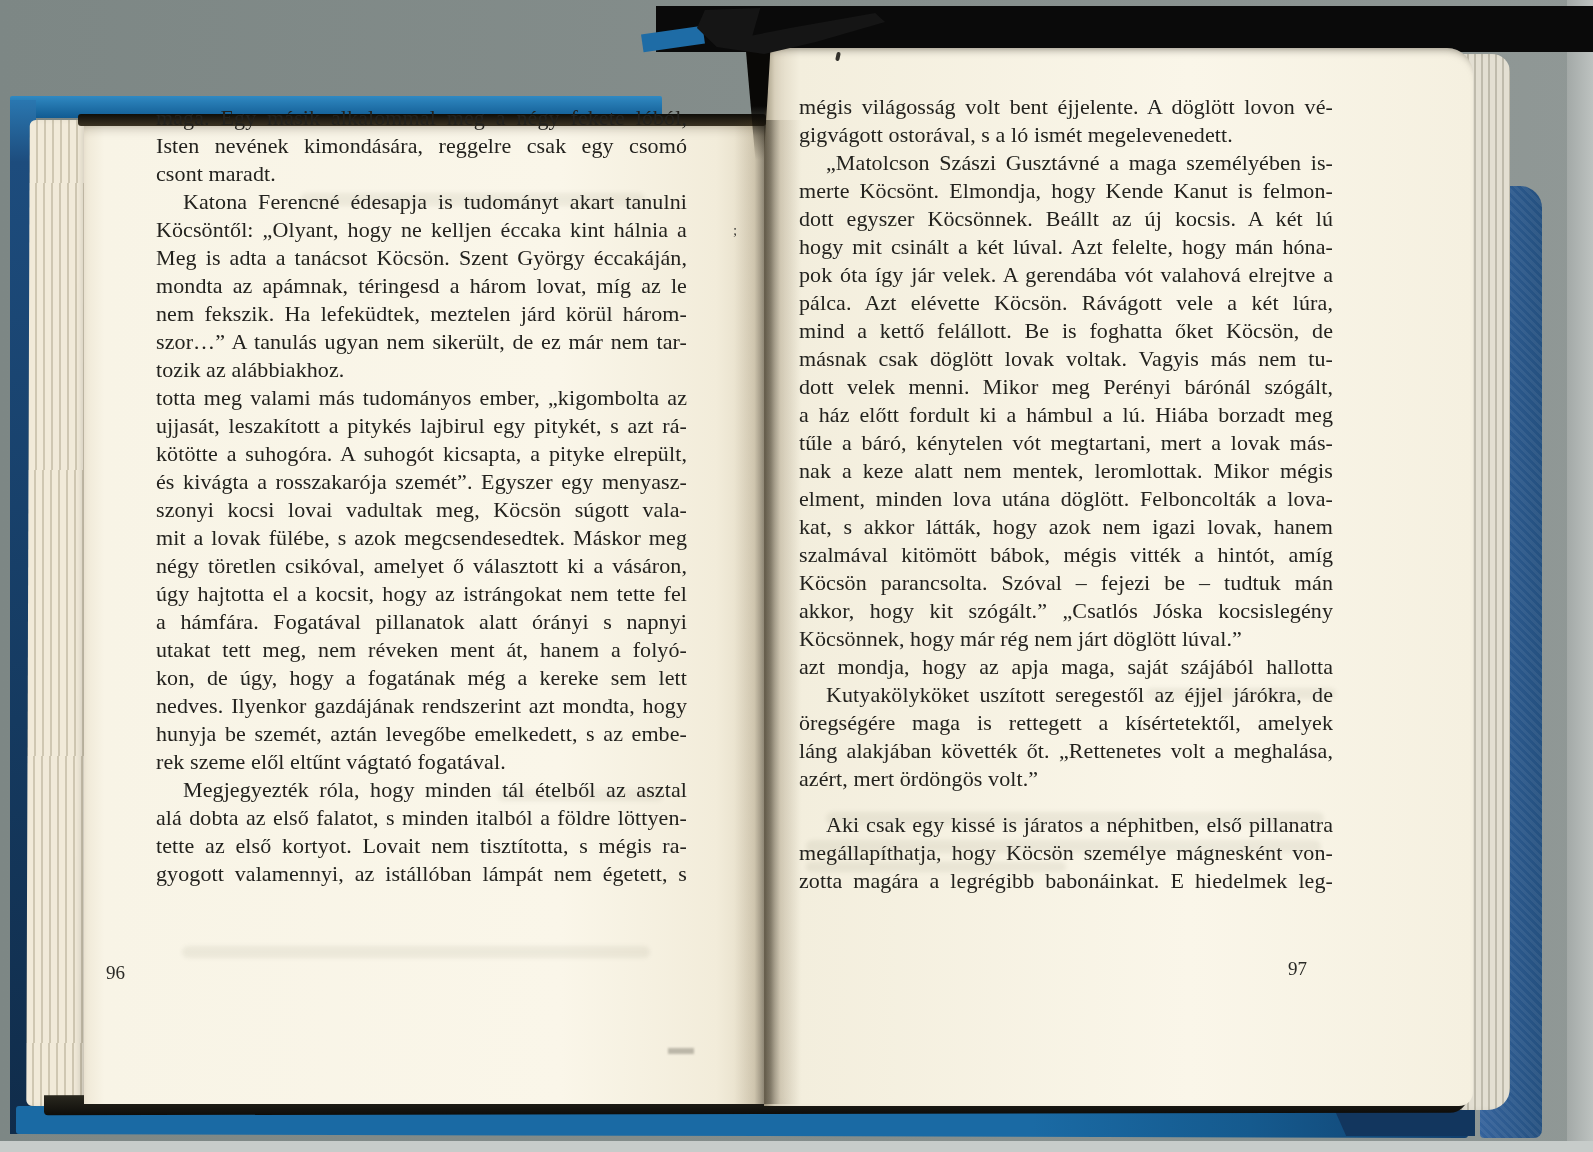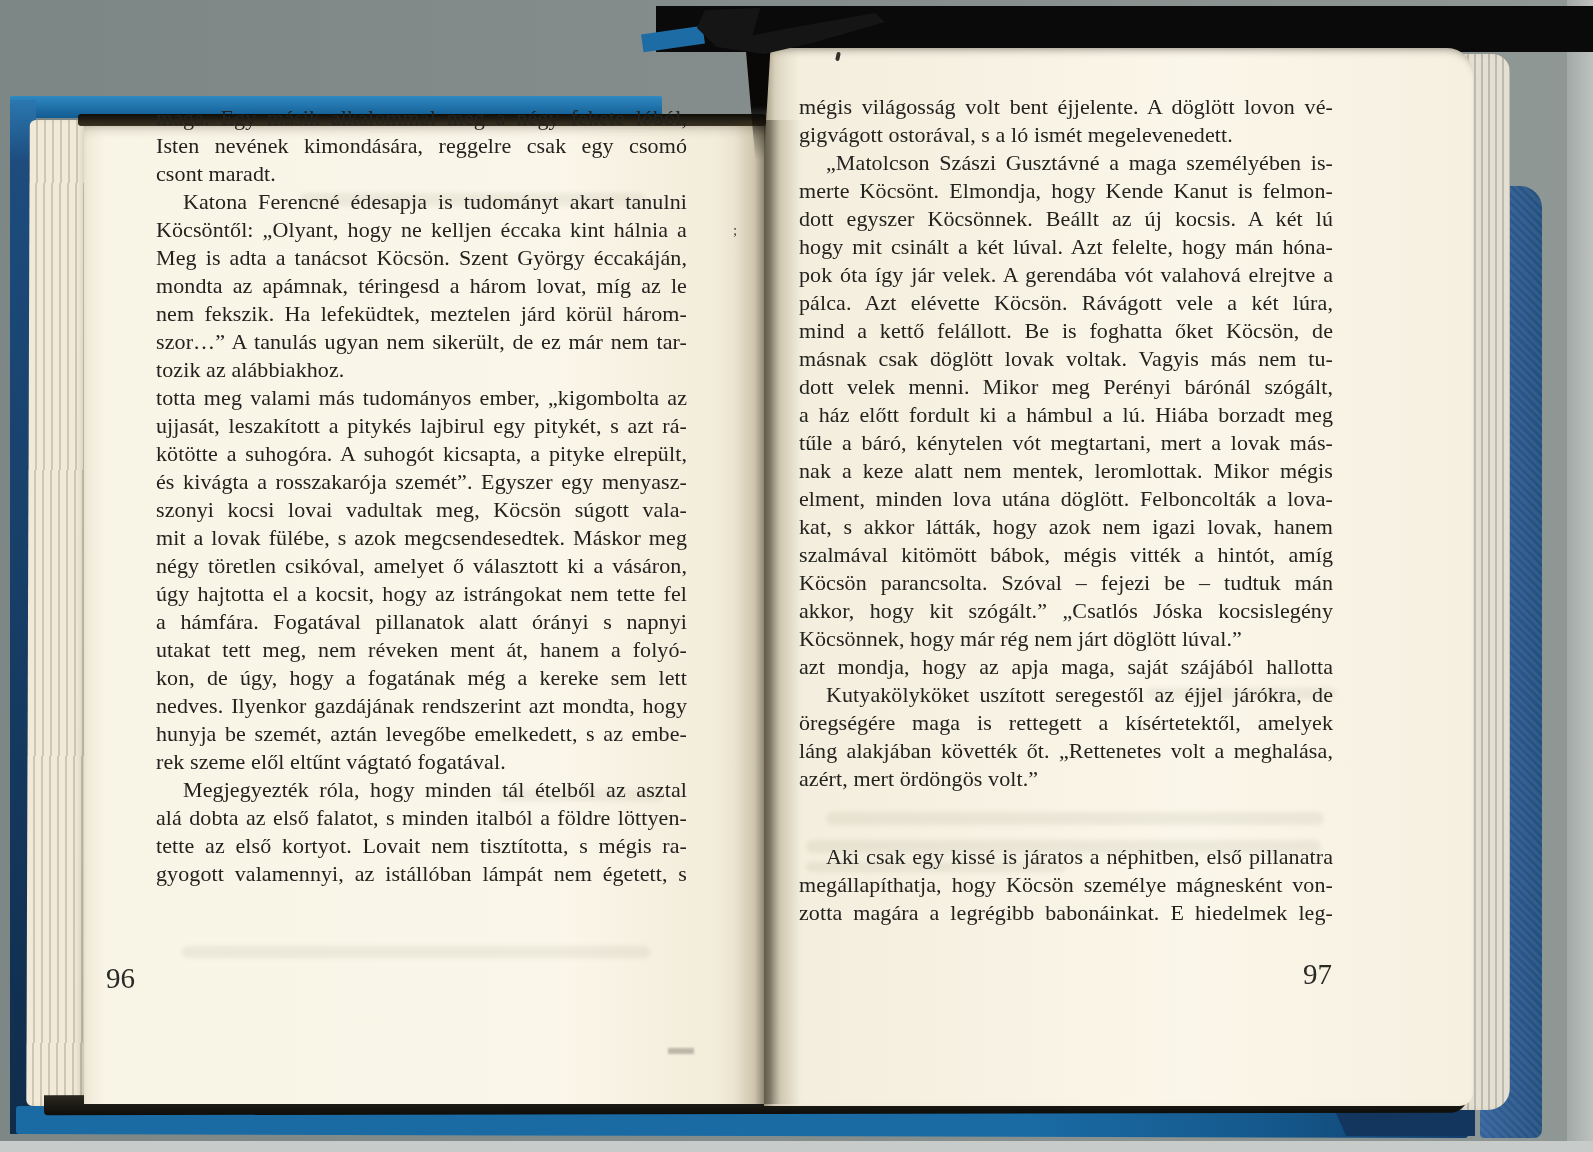--- a/index.html
+++ b/index.html
@@ -67,24 +67,24 @@
     clip-path:polygon(6% 4%,34% 0%,30% 55%,49% 40%,92% 10%,97% 28%,62% 68%,36% 92%,12% 78%,2% 40%);}
 
   
   .textcol{position:absolute;z-index:8;color:#23221e;font-size:22px;}
   .col-left{left:156px;top:104px;width:531px;}
   .col-right{left:799px;top:93px;width:534px;}
   .line{height:28px;line-height:28px;text-align:justify;text-align-last:justify;
         overflow:hidden;letter-spacing:.1px;}
   .line.nj{text-align:right;text-align-last:left;}
   .line.in{text-indent:27px;}
-  .line.gp{margin-top:50px;}
-  .pagenum{position:absolute;z-index:8;color:#2a2a26;font-size:29px;}
+  .line.gp{margin-top:18px;}
+  .pagenum{position:absolute;z-index:8;color:#2a2a26;font-size:19px;}
   .num-left{left:106px;top:962px;}
-  .num-right{left:1288px;top:958px;margin-left:15px;}
+  .num-right{left:1288px;top:958px;}
 
   
   .ghost{position:absolute;border-radius:8px;filter:blur(2px);
          background:rgba(125,125,100,.8);opacity:.13;z-index:7;}
   .g1{left:300px;top:193px;width:345px;height:13px;}
   .g2{left:182px;top:946px;width:468px;height:12px;}
   .g3{left:498px;top:790px;width:165px;height:11px;}
   .g4{left:826px;top:812px;width:498px;height:13px;}
   .g5{left:806px;top:840px;width:515px;height:13px;}
   .g6{left:1146px;top:688px;width:190px;height:11px;}

